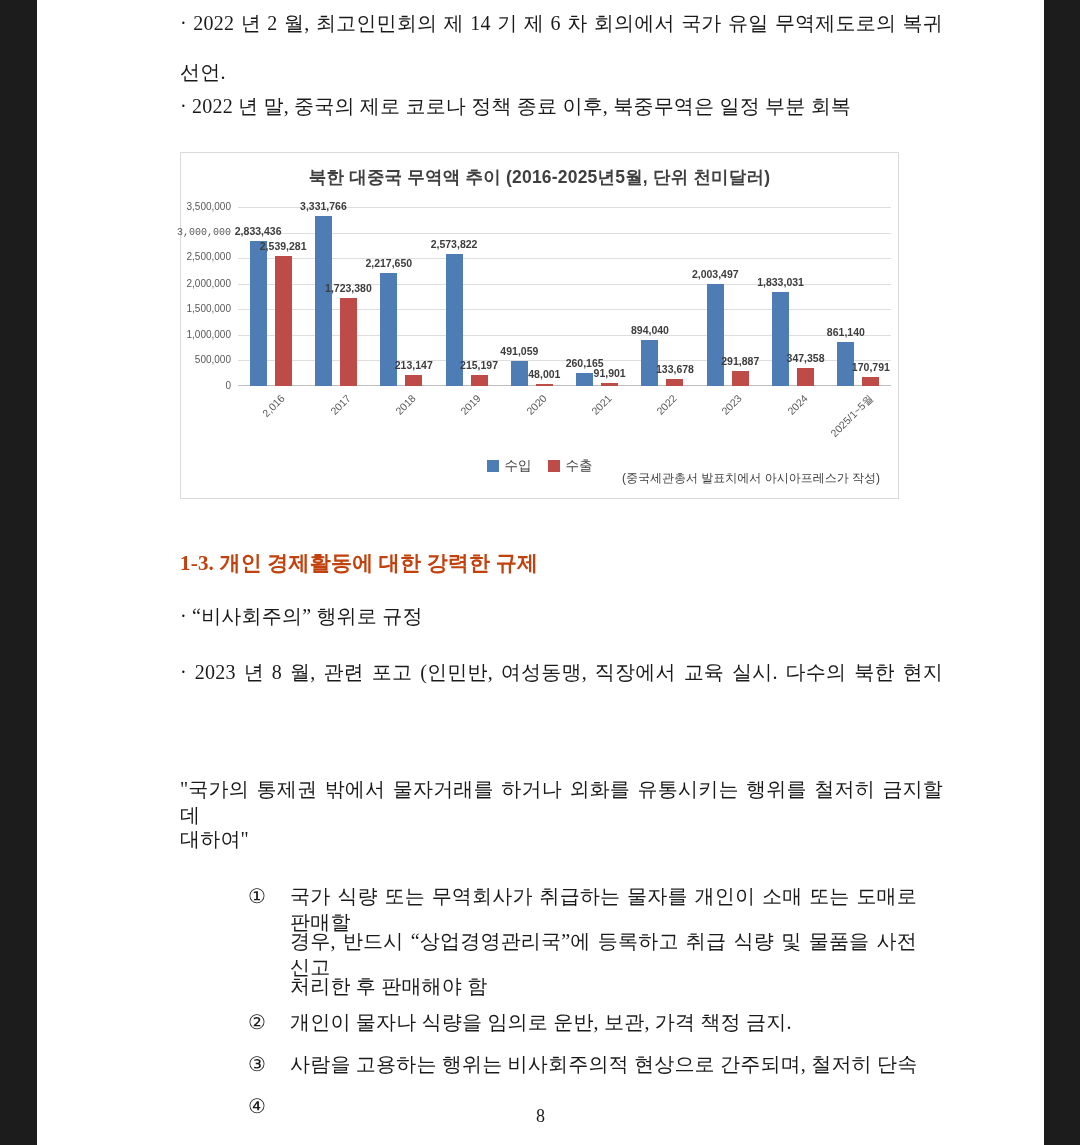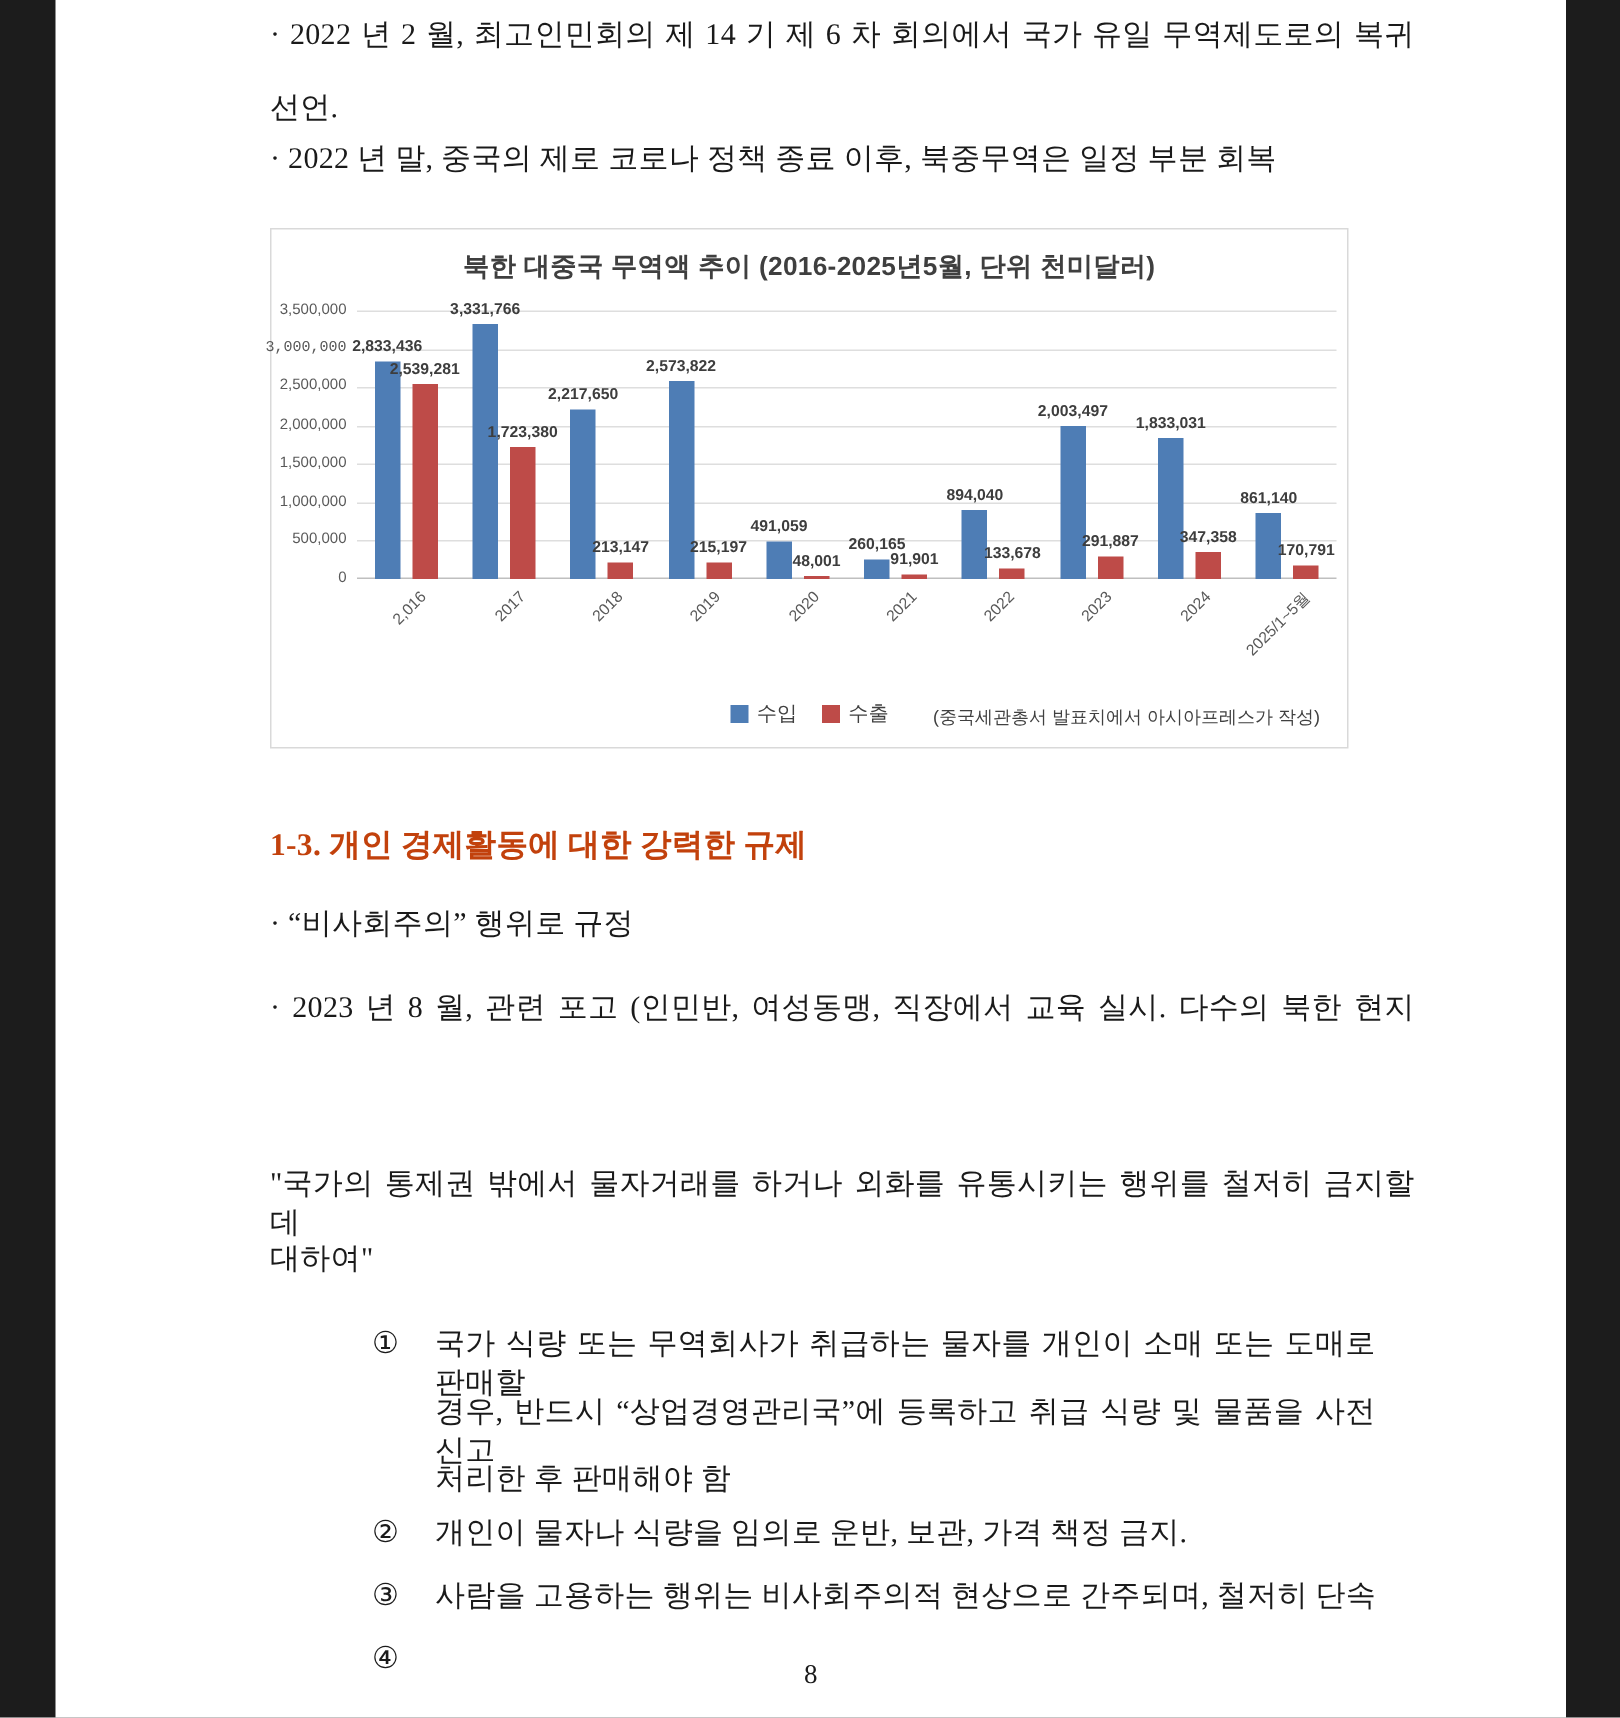--- a/index.html
+++ b/index.html
@@ -52,21 +52,21 @@
   .bar{position:absolute;bottom:0;width:17px;}
   .bar-label{
     position:absolute;font-size:10.5px;font-weight:600;color:#3d3d3d;
     white-space:nowrap;transform:translateX(-50%);
   }
   .x-tick{
     position:absolute;top:185px;font-size:10.5px;color:#595959;white-space:nowrap;
     transform:rotate(-45deg);transform-origin:100% 0;
   }
   .legend{
-    position:absolute;left:50%;transform:translateX(-50%);top:314px;
+    position:absolute;left:50%;transform:translateX(-50%);top:304px;
     display:flex;align-items:center;gap:16px;
   }
   .legend-item{display:flex;align-items:center;gap:6px;font-size:13.5px;color:#404040;}
   .legend-swatch{width:12px;height:12px;display:inline-block;}
   .source-note{
     position:absolute;right:18px;top:317px;font-size:12px;color:#404040;white-space:nowrap;
   }
 </style>
 </head>
 <body>

